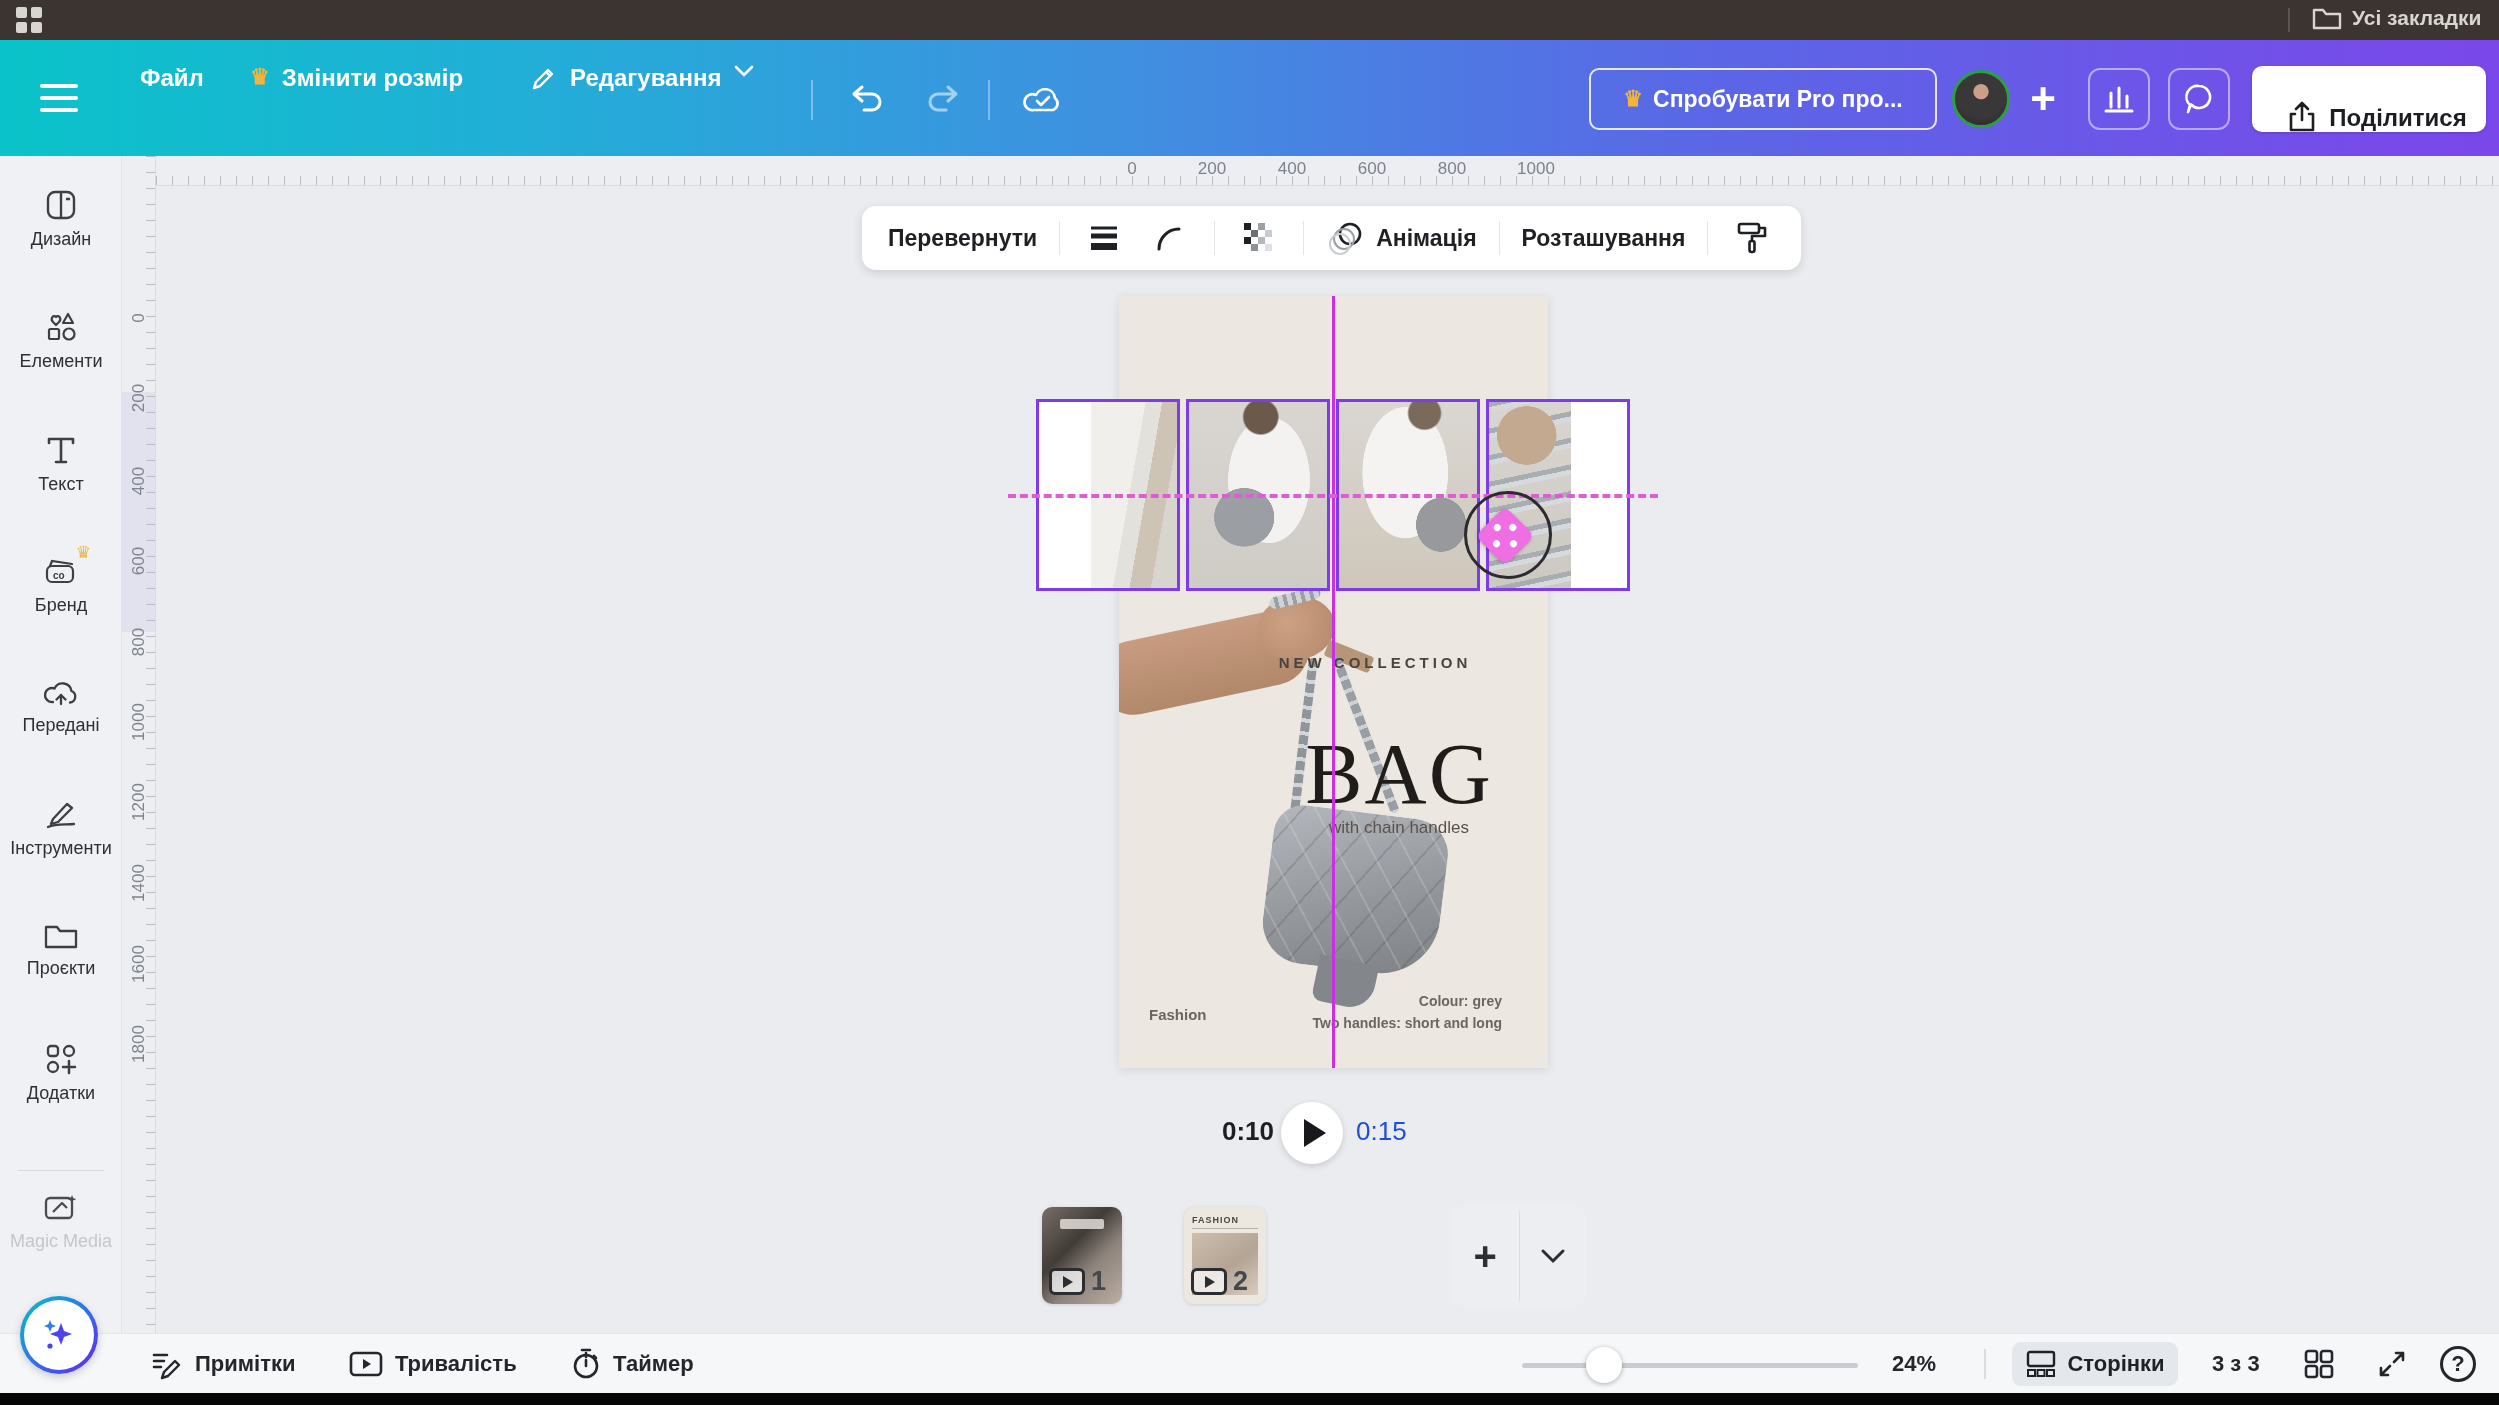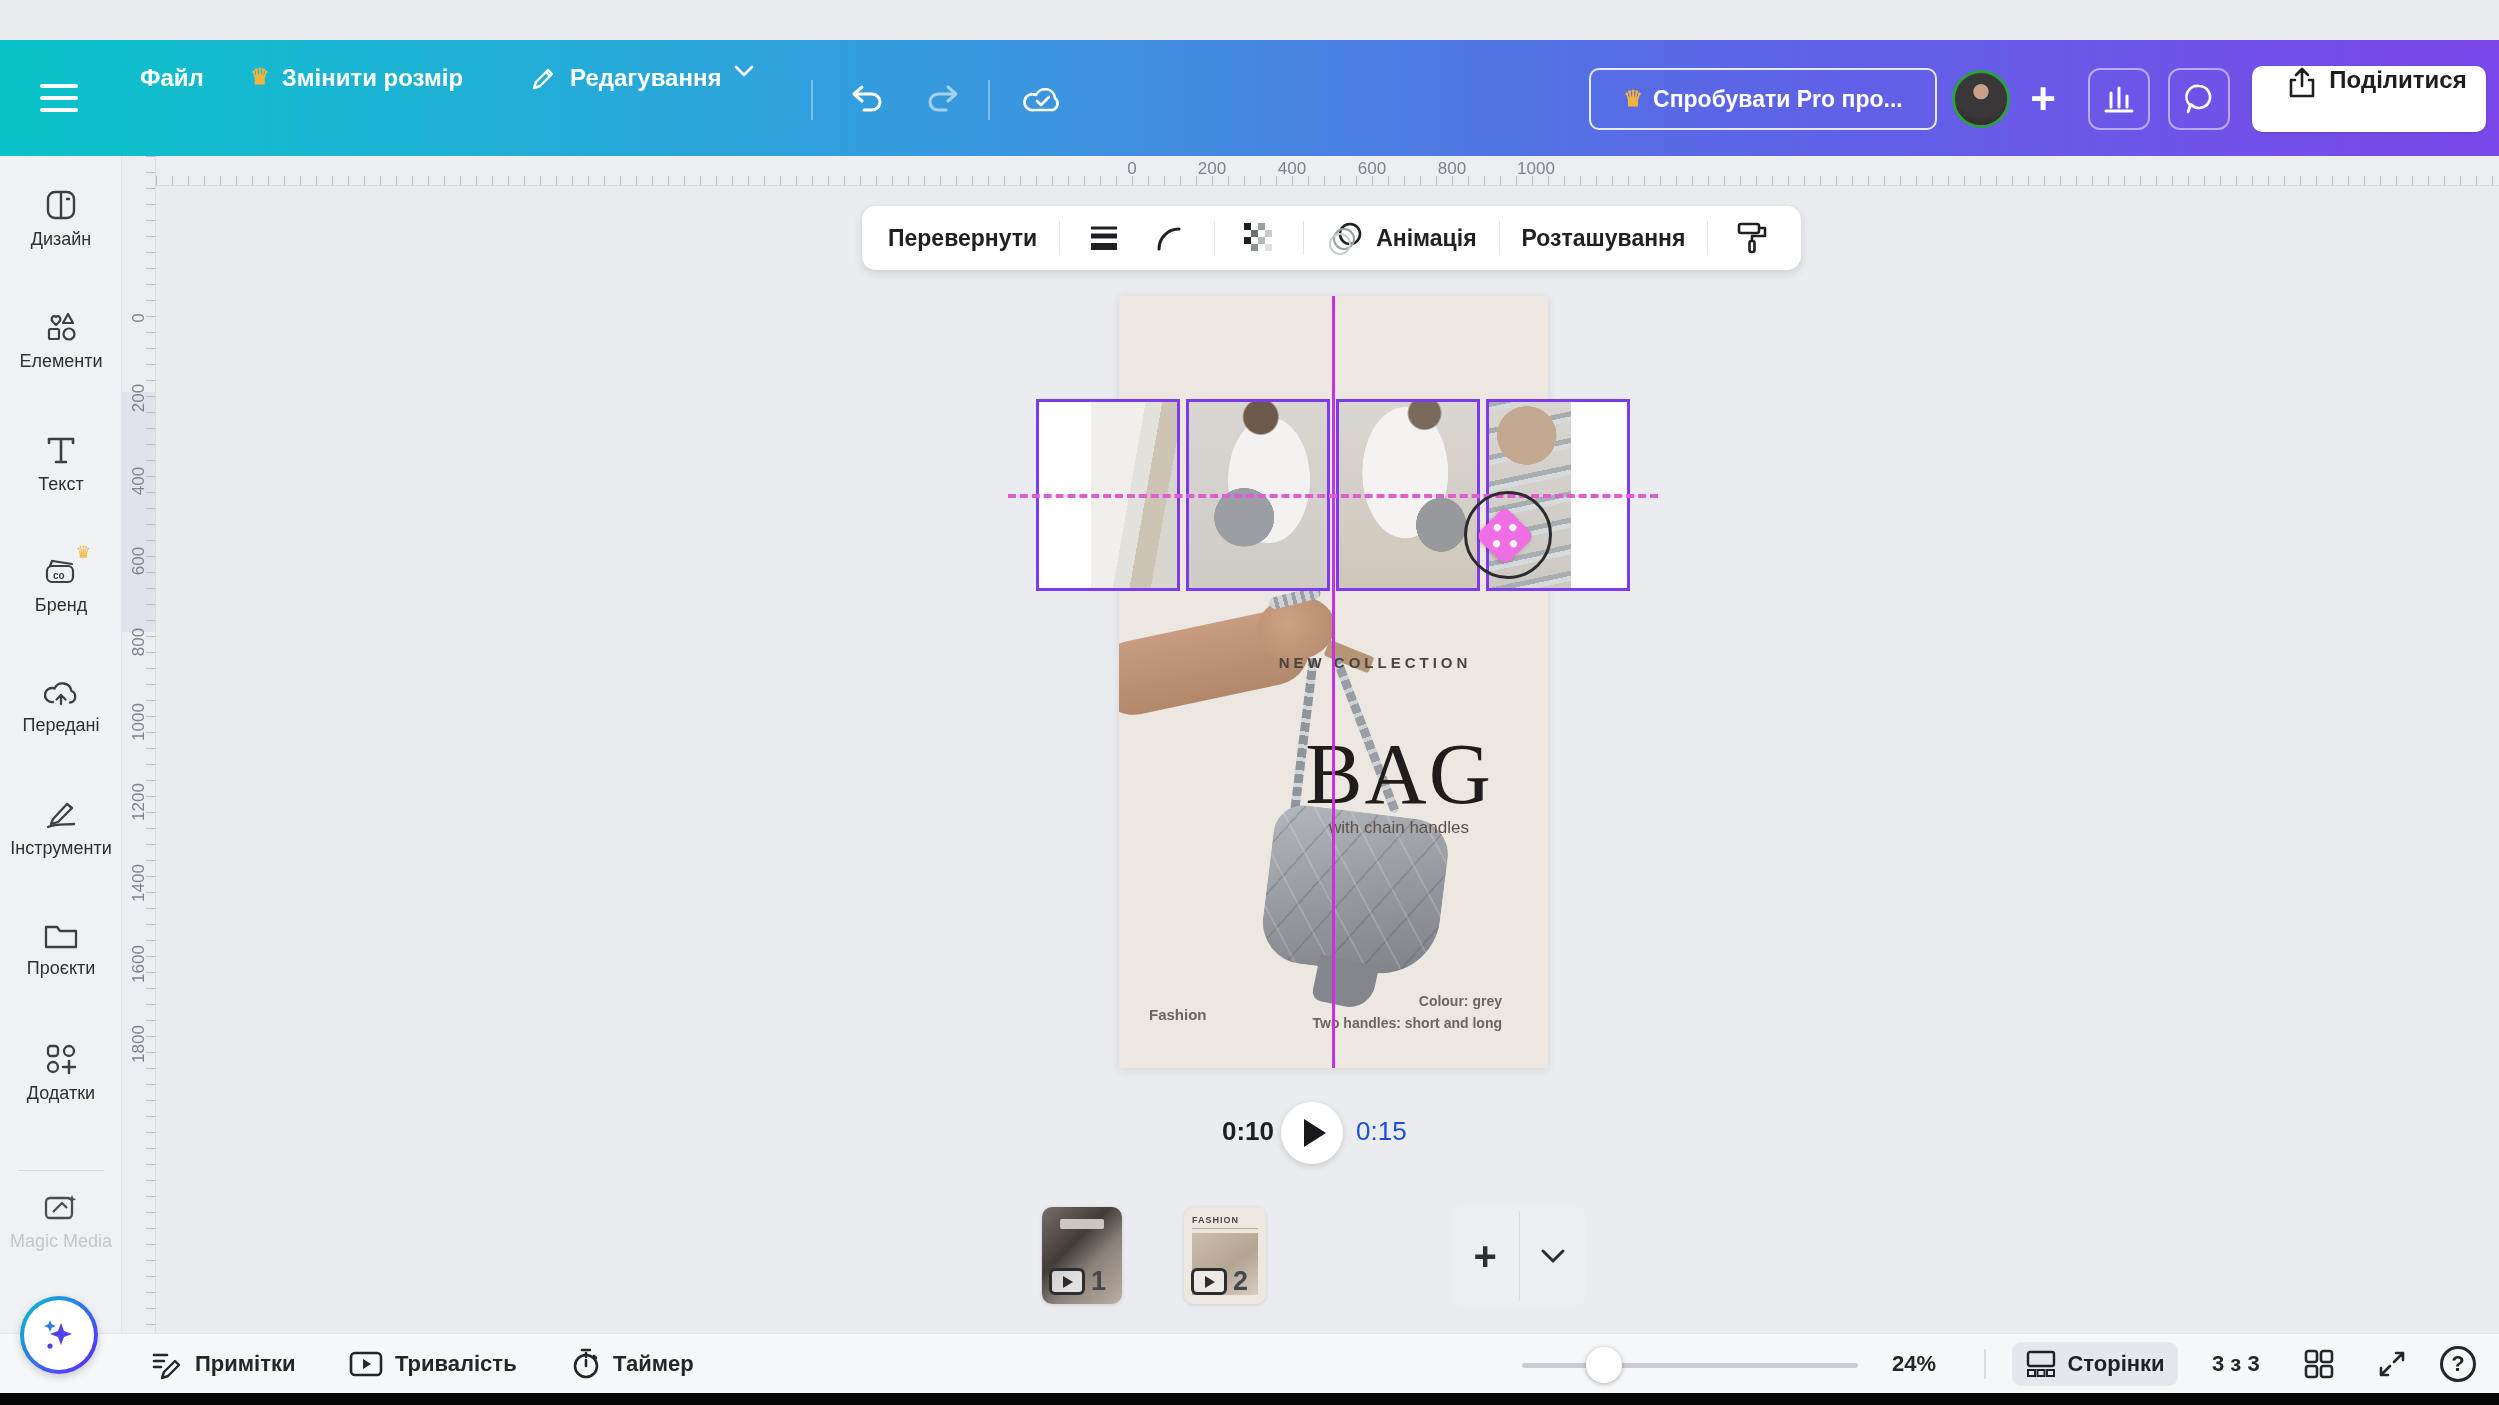--- a/index.html
+++ b/index.html
@@ -19,21 +19,21 @@
     background:linear-gradient(90deg,#0ac3c9 0%,#23add8 22%,#3f90e0 45%,#5a67e6 68%,#7b47ea 100%); }
   .hbtn { position:absolute; display:flex; align-items:flex-start; gap:12px; color:#fff; font-size:24px; font-weight:bold; height:68px; top:24px; border-radius:10px; }
   .hamb { left:40px; width:44px; flex-direction:column; justify-content:center; gap:8px; }
   .hamb i { display:block; width:38px; height:4px; background:#fff; border-radius:2px; }
   .hsep { position:absolute; top:40px; width:2px; height:40px; background:rgba(255,255,255,.35); }
   .doc-title { position:absolute; left:1112px; top:24px; height:68px; display:flex; align-items:center; color:#fff; font-size:24px; font-weight:bold; width:445px; white-space:nowrap; overflow:hidden; }
   .pro-btn { position:absolute; left:1589px; top:28px; width:348px; height:62px; border:2px solid rgba(255,255,255,.85); border-radius:10px; display:flex; align-items:center; justify-content:center; gap:10px; color:#fff; font-size:23px; font-weight:bold; }
   .avatar { position:absolute; left:1952px; top:30px; width:58px; height:58px; border-radius:50%; border:3px solid #2e9e44;
     background:radial-gradient(circle at 50% 36%, #caa089 0 17%, #3a3738 19% 60%, #242223 100%); }
   .iconbtn { position:absolute; top:28px; width:62px; height:62px; display:flex; align-items:center; justify-content:center; border-radius:12px; color:#fff; }
-  .share-btn { position:absolute; left:2252px; top:26px; width:234px; height:66px; background:#fff; border-radius:10px; display:flex; align-items:flex-start; justify-content:center; gap:12px; color:#1c1e21; font-size:24px; font-weight:bold; box-shadow:0 1px 3px rgba(0,0,0,.18);padding-left:16px; }
+  .share-btn { position:absolute; left:2252px; top:26px; width:234px; height:66px; background:#fff; border-radius:10px; display:flex; align-items:flex-end; justify-content:center; gap:12px; color:#1c1e21; font-size:24px; font-weight:bold; box-shadow:0 1px 3px rgba(0,0,0,.18);padding-left:16px; }
   .crown { font-size:22px; color:#f2b43c; }
 
   
   .sidebar { left:0; top:156px; width:122px; height:1177px; background:#f0f1f4; border-right:1px solid #e2e4e8; z-index:40; }
   .side-item { position:absolute; left:0; width:122px; display:flex; flex-direction:column; align-items:center; gap:7px; color:#2d3136; font-size:18px; }
   .side-item svg { display:block; }
   .side-divider { position:absolute; left:18px; width:86px; height:1px; background:#d7d9de; }
   .magic-label { color:#c3c7cc; }
   .ai-btn { position:absolute; left:20px; top:1296px; width:78px; height:78px; border-radius:50%;
     border:4px solid transparent;
@@ -155,20 +155,35 @@
   .help-circle { width:36px; height:36px; border:3px solid #23262a; border-radius:50%; display:flex; align-items:center; justify-content:center; font-size:22px; font-weight:bold; color:#23262a; }
   .blackstrip { left:0; top:1393px; width:2499px; height:12px; background:#060606; z-index:60; }
 
   svg { display:block; }
 </style>
 </head>
 <body>
 
 <div class="app">
 
+  <div class="abs topbar">
+    <div class="abs appgrid">
+        <span></span>
+        <span></span>
+        <span></span>
+        <span></span>
+      </div>
+    <div class="abs bm-sep"></div>
+    <div class="abs bookmarks">
+      <svg width="30" height="24" viewBox="0 0 30 24">
+          <path d="M2 4 h9 l3 4 h14 v14 H2 z" fill="none" stroke="#d9d5d3" stroke-width="2.4" stroke-linejoin="round"></path>
+        </svg>
+      <span>Усі закладки</span>
+    </div>
+  </div>
 
   <div class="abs header">
     <div class="hbtn hamb">
         <i></i>
         <i></i>
         <i></i>
       </div>
     <div class="hbtn" style="left:140px;">
         <span>Файл</span>
       </div>

